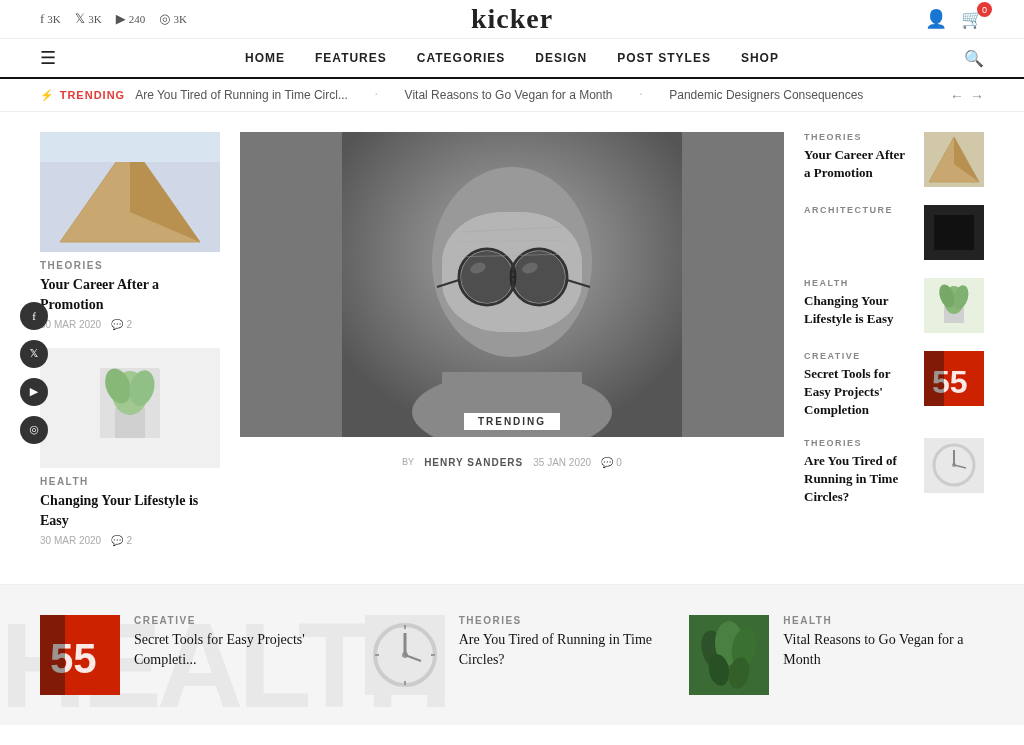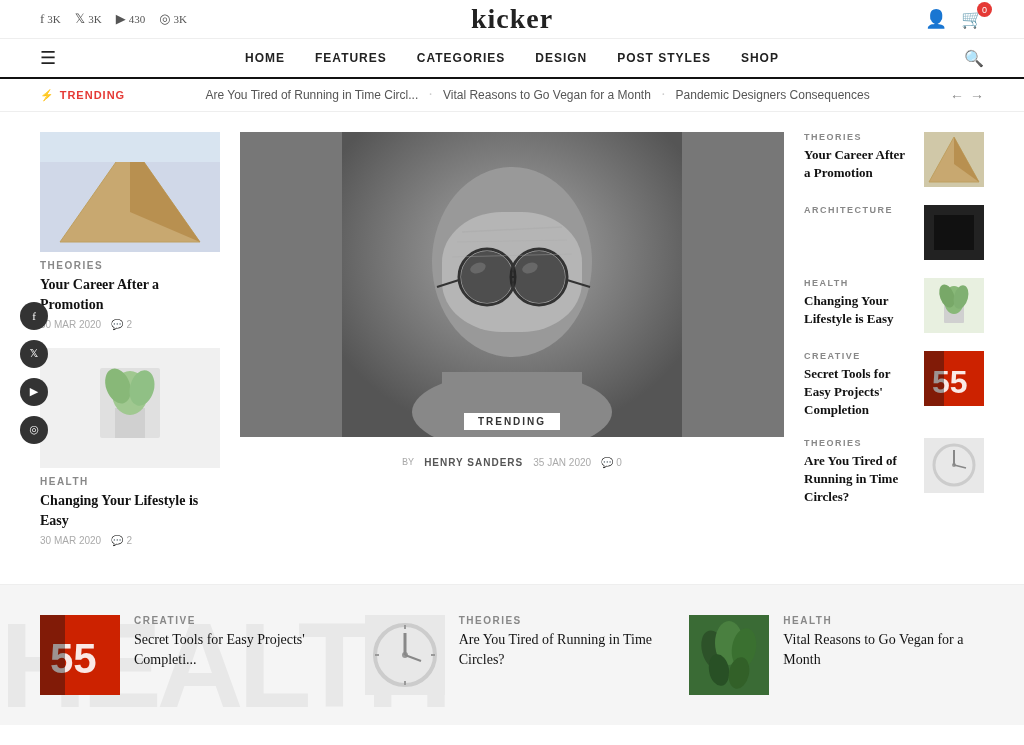--- a/index.html
+++ b/index.html
@@ -38,21 +38,21 @@
     
     .trending-bar {
       display: flex;
       align-items: center;
       padding: 8px 40px;
       background: #fff;
       border-bottom: 1px solid #eee;
       gap: 10px;
     }
     .trending-label { display: flex; align-items: center; gap: 5px; font-size: 11px; font-weight: 700; letter-spacing: 1px; text-transform: uppercase; color: #e53935; font-family: 'Arial', sans-serif; white-space: nowrap; }
-    .trending-items { display: flex; gap: 10px; align-items: center; flex: 1; overflow: hidden; justify-content: center; }
+    .trending-items { display: flex; gap: 26px; align-items: center; flex: 1; overflow: hidden; }
     .trending-item { font-size: 12px; color: #555; font-family: 'Arial', sans-serif; white-space: nowrap; }
     .trending-sep { color: #ccc; }
     .trending-arrows { display: flex; gap: 6px; margin-left: auto; }
     .trending-arrow { font-size: 14px; cursor: pointer; color: #888; }
 
     
     .main-content {
       display: flex;
       padding: 20px 40px;
       gap: 20px;
@@ -165,21 +165,21 @@
     <a class="social-item">
       <span class="social-icon">f</span>
       <span>3K</span>
     </a>
     <a class="social-item">
       <span class="social-icon">𝕏</span>
       <span>3K</span>
     </a>
     <a class="social-item">
       <span class="social-icon">▶</span>
-      <span>430</span>
+      <span>240</span>
     </a>
     <a class="social-item">
       <span class="social-icon">◎</span>
       <span>3K</span>
     </a>
   </div>
   <div class="site-title">kicker</div>
   <div class="top-right">
     <div class="top-icon">👤</div>
     <div class="top-icon">

